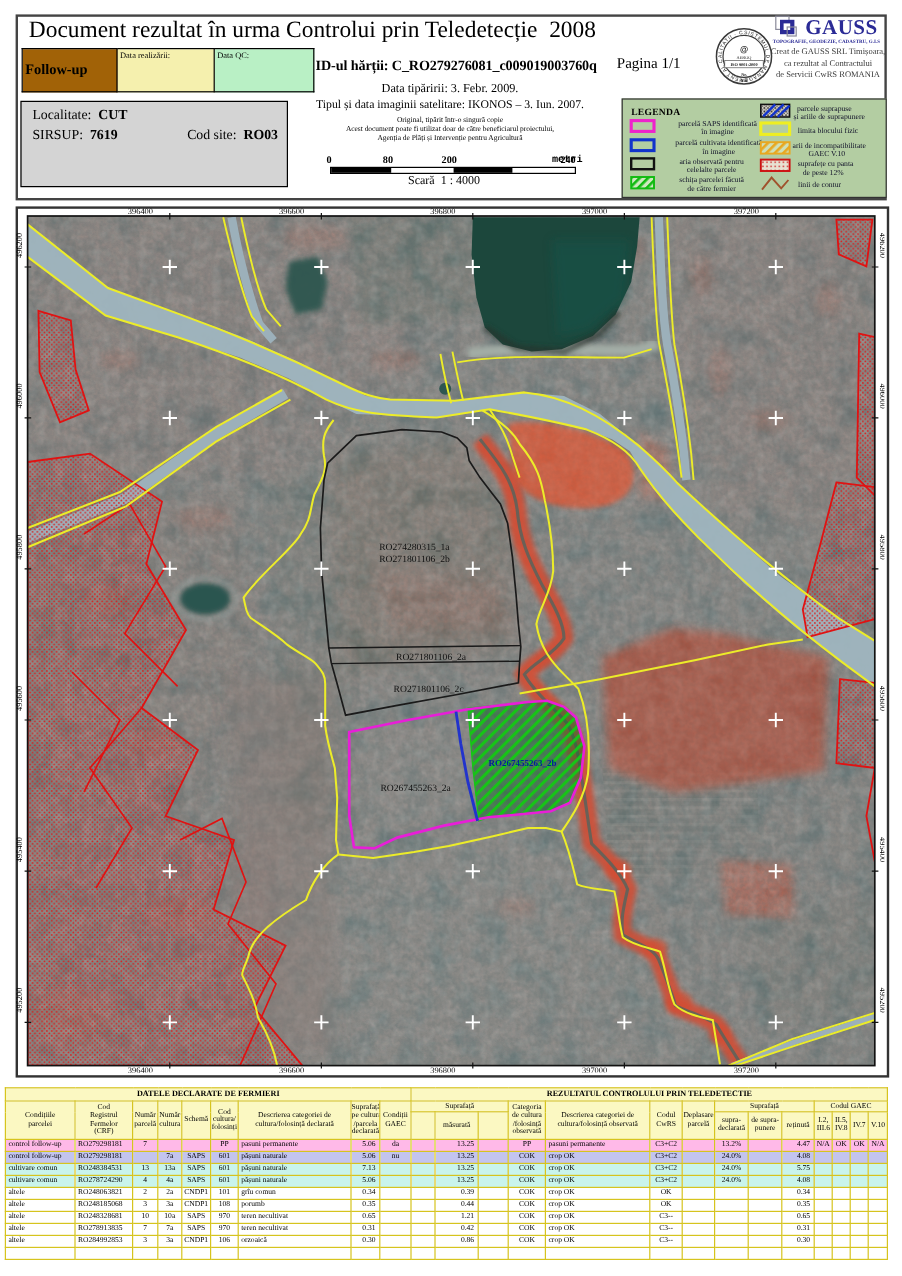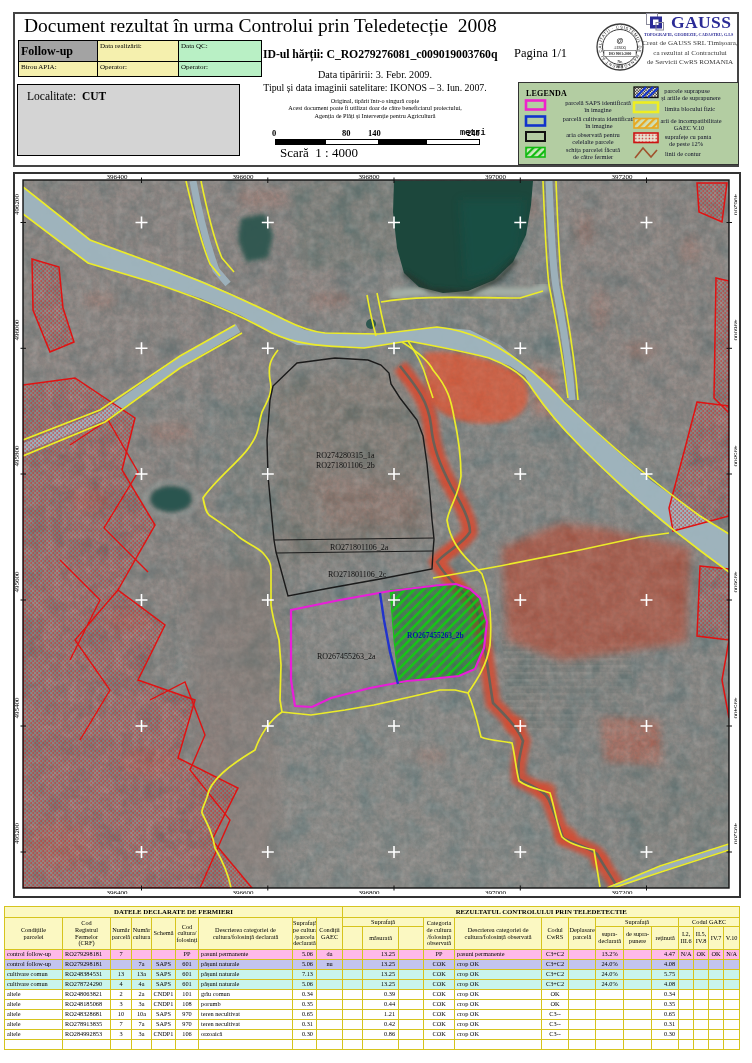--- a/index.html
+++ b/index.html
@@ -13,59 +13,55 @@
 <body>
 
 <div class="abs" style="left:13px;top:12px;width:722px;height:151px;border:2px solid #444;background:#fff;"></div>
 
 <div class="abs ser" style="left:24px;top:15px;width:500px;font-size:19.5px;color:#000;">Document rezultat în urma Controlui prin Teledetecție&nbsp; 2008</div>
 
 <div class="abs" style="left:18px;top:40px;width:228px;height:37px;">
 <table style="border-collapse:collapse;width:228px;height:37px;table-layout:fixed;">
 <tbody>
         <tr>
-<td style="width:74px;border:1px solid #000;background:#a3a3a3;font-family:'Liberation Serif';font-size:12px;font-weight:bold;padding:0 2px;">Follow-up</td>
+<td style="width:74px;border:1px solid #000;background:#a16207;font-family:'Liberation Serif';font-size:12px;font-weight:bold;padding:0 2px;">Follow-up</td>
 <td style="width:76px;border:1px solid #000;background:#f5f0ae;font-size:7px;vertical-align:top;padding:1px 2px;">Data realizării:</td>
 <td style="width:78px;border:1px solid #000;background:#b9f0c5;font-size:7px;vertical-align:top;padding:1px 2px;">Data QC:</td>
-</tr>
-<tr>
-<td style="border:1px solid #000;background:#f5f0ae;font-size:7px;vertical-align:top;padding:1px 2px;">Birou APIA:</td>
-<td style="border:1px solid #000;background:#f5f0ae;font-size:7px;vertical-align:top;padding:1px 2px;">Operator:</td>
-<td style="border:1px solid #000;background:#b9f0c5;font-size:7px;vertical-align:top;padding:1px 2px;">Operator:</td>
 </tr>
 </tbody>
     </table>
 </div>
 
 <div class="abs" style="left:17px;top:84px;width:223px;height:72px;background:#d4d4d4;border:1px solid #000;font-size:11.5px;padding:3px 0 0 9px;box-sizing:border-box;line-height:16.5px;">
 <div>Localitate: &nbsp;<b>CUT</b></div>
+<div>SIRSUP: &nbsp;<b>7619</b><span style="margin-left:58px;">Cod site: &nbsp;<b>RO03</b></span></div>
 </div>
 
 <div class="abs ser" style="left:263px;top:47px;white-space:nowrap;font-size:11.8px;font-weight:bold;letter-spacing:-0.1px;">ID-ul hărții: C_RO279276081_c009019003760q</div>
 
 <div class="abs ser" style="left:514px;top:46px;font-size:12.5px;">Pagina 1/1</div>
 
 <div class="abs ser" style="left:250px;top:69px;width:250px;text-align:center;font-size:10.2px;">Data tipăririi: 3. Febr. 2009.</div>
 <div class="abs ser" style="left:230px;top:82px;width:290px;text-align:center;font-size:9.8px;">Tipul și data imaginii satelitare: IKONOS – 3. Iun. 2007.</div>
 
 <div class="abs ser" style="left:230px;top:97px;width:290px;text-align:center;font-size:6.2px;line-height:7.3px;">Original, tipărit într-o singură copie<br>Acest document poate fi utilizat doar de către beneficiarul proiectului,<br>Agenția de Plăți și Intervenție pentru Agricultură</div>
 
 <div class="abs" id="scalebar" style="left:269px;top:128px;width:212px;height:18px;font-size:8.5px;font-weight:bold;">
   <div class="abs" style="left:3px;top:0px;">0</div>
-  <div class="abs" style="left:50px;top:0px;margin-left:23px;">80</div>
-  <div class="abs" style="left:99px;top:0px;">140</div>
+  <div class="abs" style="left:50px;top:0px;">80</div>
+  <div class="abs" style="left:99px;top:0px;">200</div>
   <div class="abs" style="left:150px;top:0px;margin-left:48px;">240</div>
   <div class="abs" style="left:191px;top:0px;font-family:Liberation Mono, monospace;">metri</div>
   <div class="abs" style="left:6px;top:11px;width:203px;height:4px;border:1px solid #000;">
     <div class="abs" style="left:0;top:0;width:50px;height:4px;background:#000;"></div>
     <div class="abs" style="left:102px;top:0;width:49px;height:4px;background:#000;"></div>
   </div>
 </div>
 
-<div class="abs ser" style="left:280px;top:145px;width:180px;text-align:left;font-size:13px;">Scară &nbsp;1 : 4000</div>
+<div class="abs ser" style="left:280px;top:145px;width:180px;text-align:center;font-size:10px;">Scară &nbsp;1 : 4000</div>
 
 <div class="abs" id="stamp" style="left:596px;top:16px;">
 <svg width="48" height="62" viewBox="0 0 48 62">
   <circle cx="24" cy="31" r="23" fill="none" stroke="#3a3a3a" stroke-width="1.3"></circle>
   <circle cx="24" cy="31" r="17.5" fill="none" stroke="#3a3a3a" stroke-width="1"></circle>
   <defs>
         <path id="stc" d="M 24 12.5 A 18.5 18.5 0 1 1 23.9 12.5"></path>
       </defs>
   <text font-family="Liberation Sans" font-size="4.2" fill="#222" letter-spacing="0.6"><textPath href="#stc">SISTEMUL DE MANAGEMENT AL CALITATII · CERTIFICAT ·</textPath></text>
   <g fill="#1a1a1a" font-family="Liberation Serif" text-anchor="middle">

